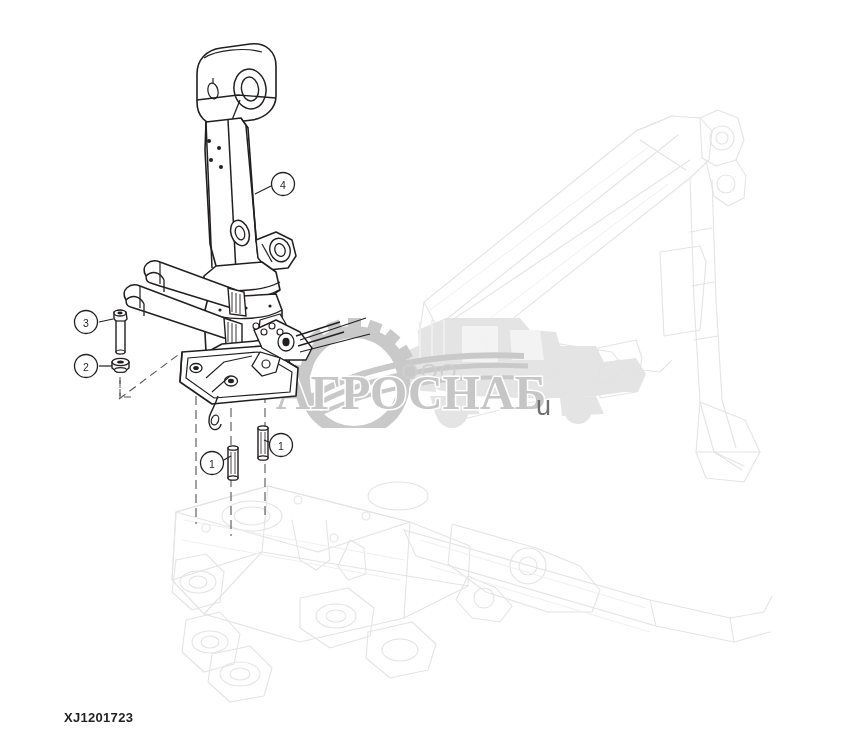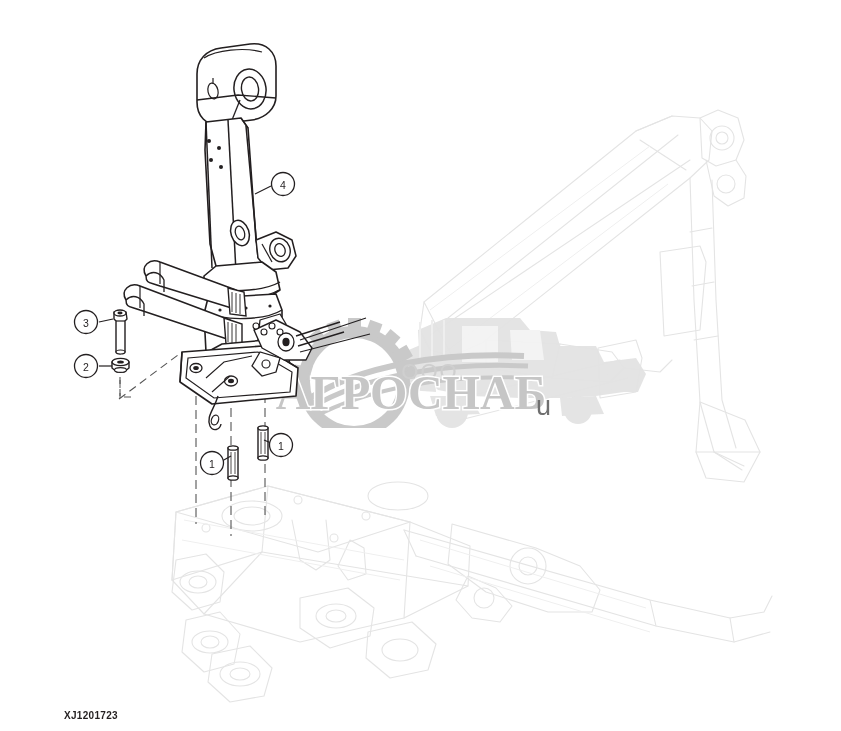--- a/index.html
+++ b/index.html
@@ -8,21 +8,21 @@
     width:841px;height:731px;position:relative;overflow:hidden;
   }
   #stage{position:absolute;left:0;top:0;width:841px;height:731px;background:#fff;}
   #stage svg{position:absolute;left:0;top:0;}
 
   .layer{position:absolute;left:0;top:0;width:841px;height:731px;}
 
   
   #partno{
     position:absolute;left:64px;top:710px;
-    font-size:10px;font-weight:bold;color:#231f20;
+    font-size:13px;font-weight:bold;color:#231f20;
     letter-spacing:0.3px;white-space:nowrap;
   }
 
   
   #wm-u{
     position:absolute;left:536px;top:393px;
     font-size:27px;color:#6f6f6f;font-family:"Liberation Sans", sans-serif;
     line-height:1;
   }
 

